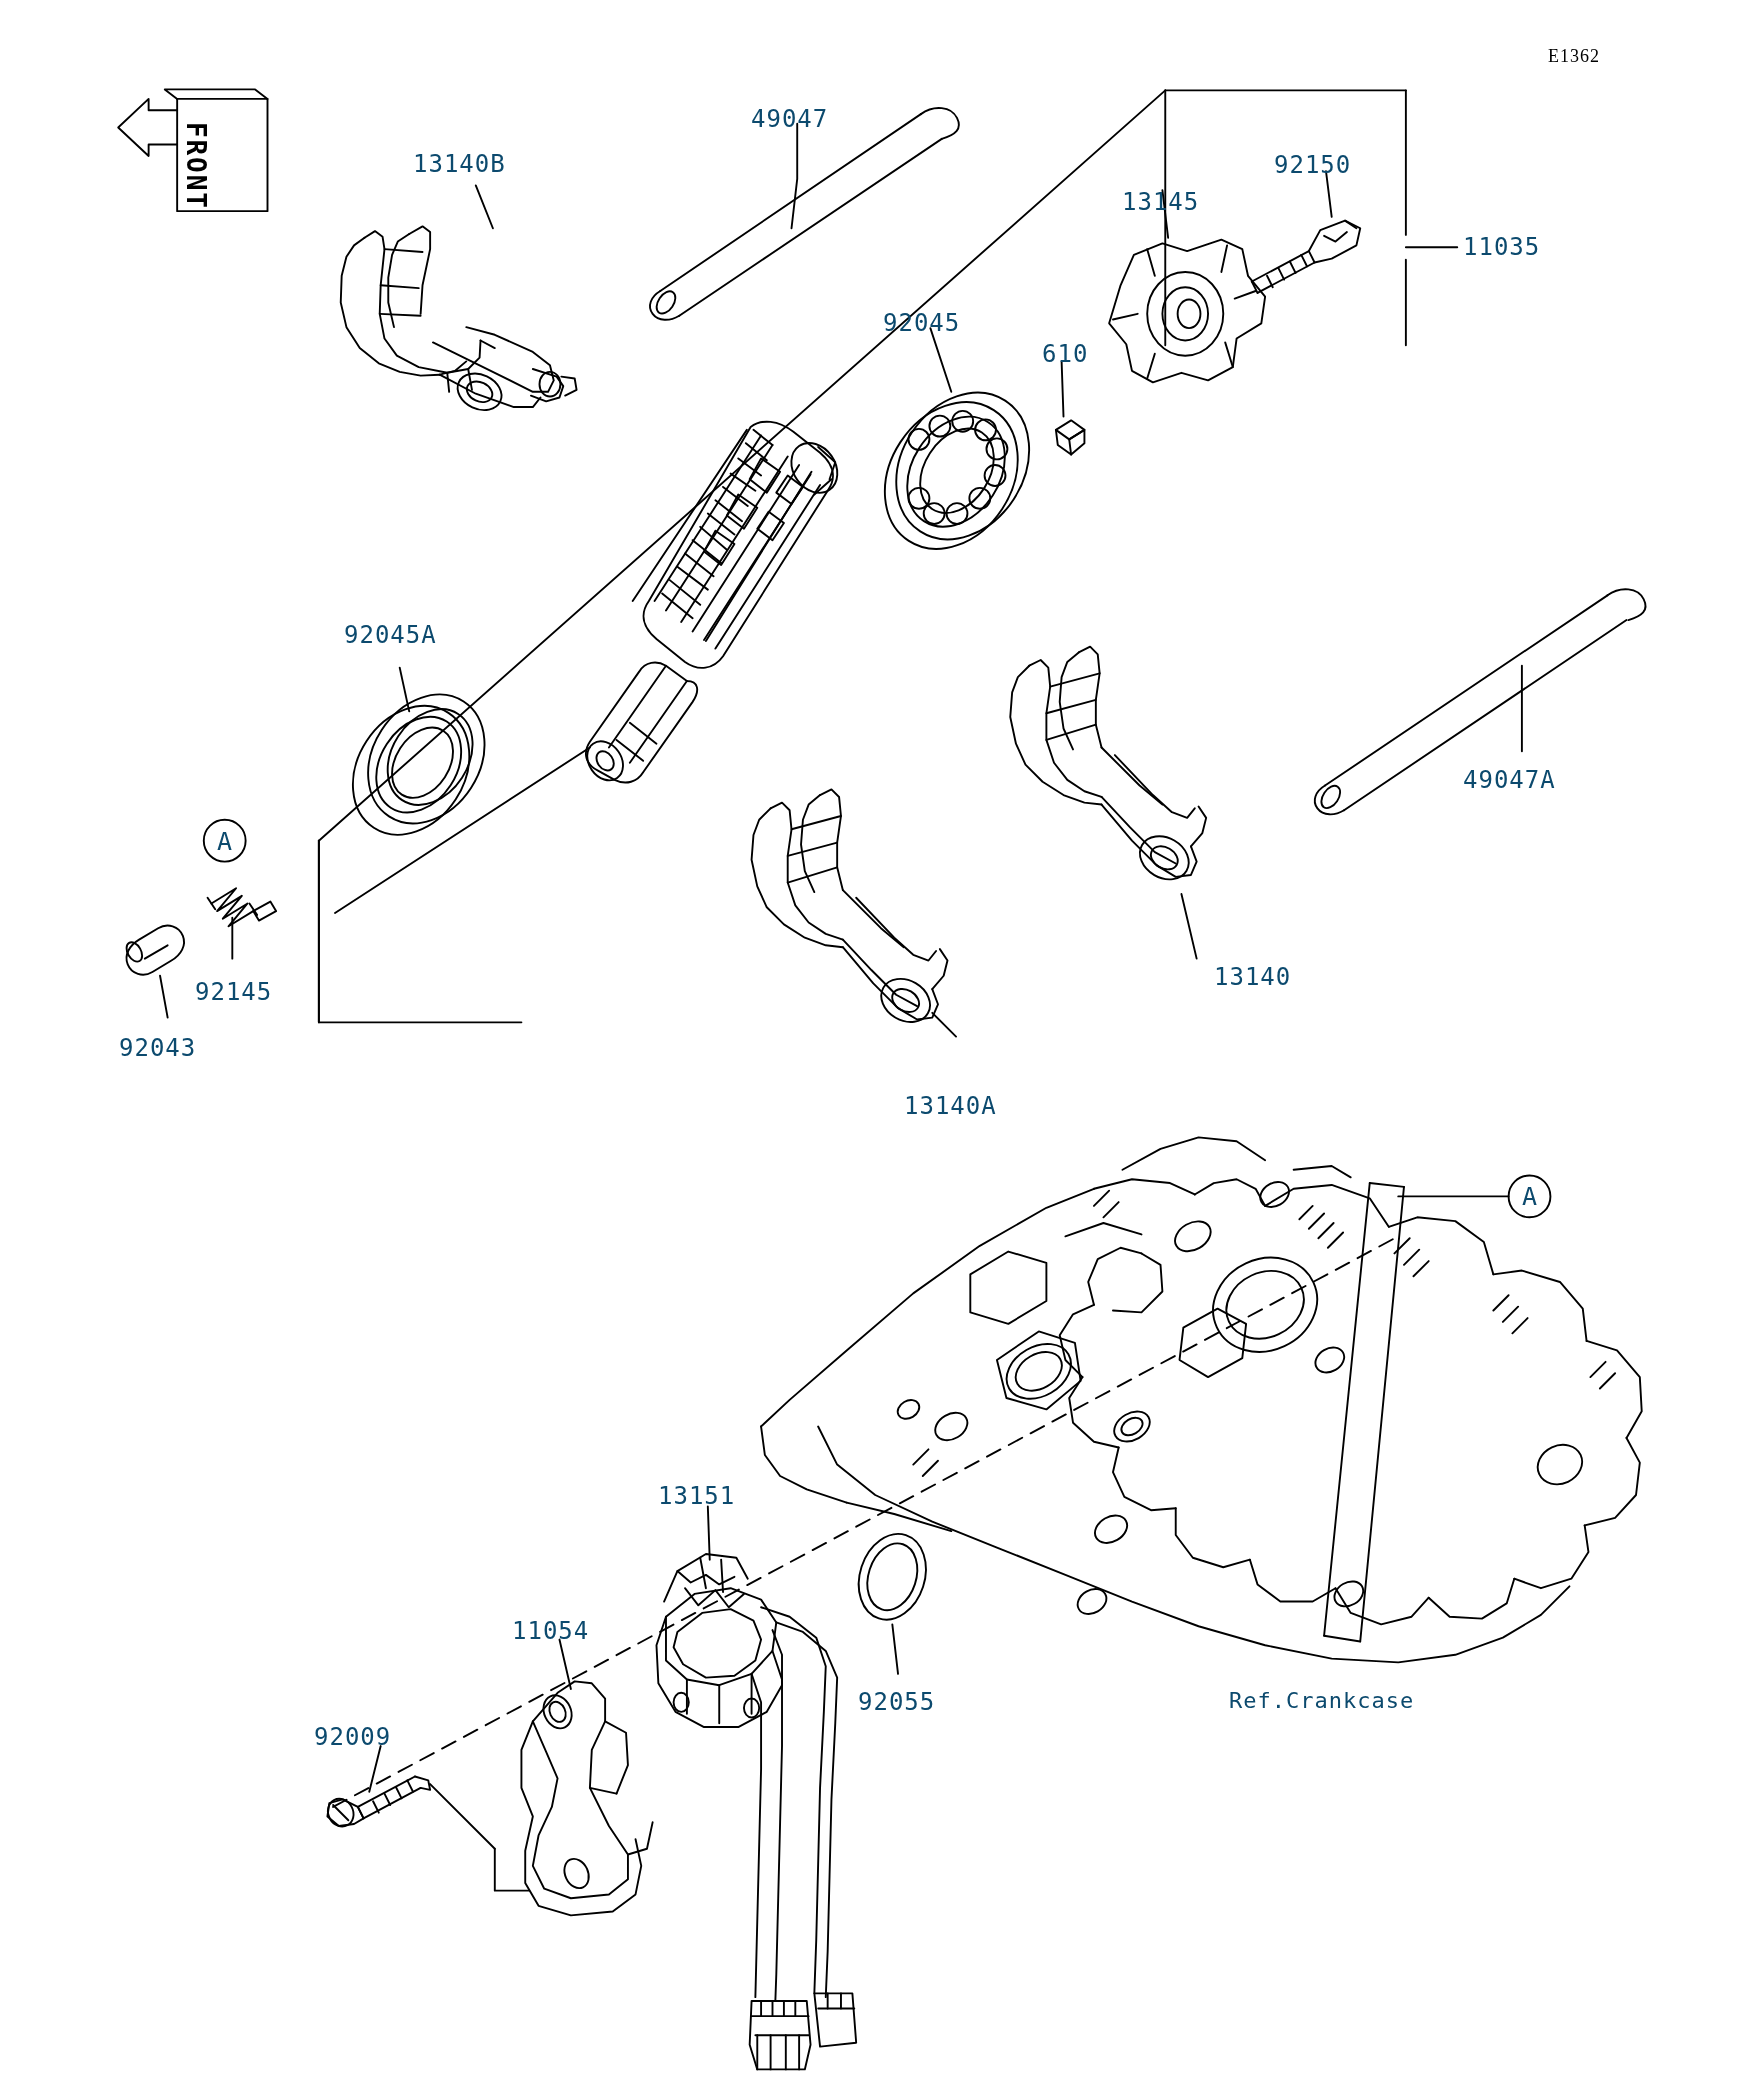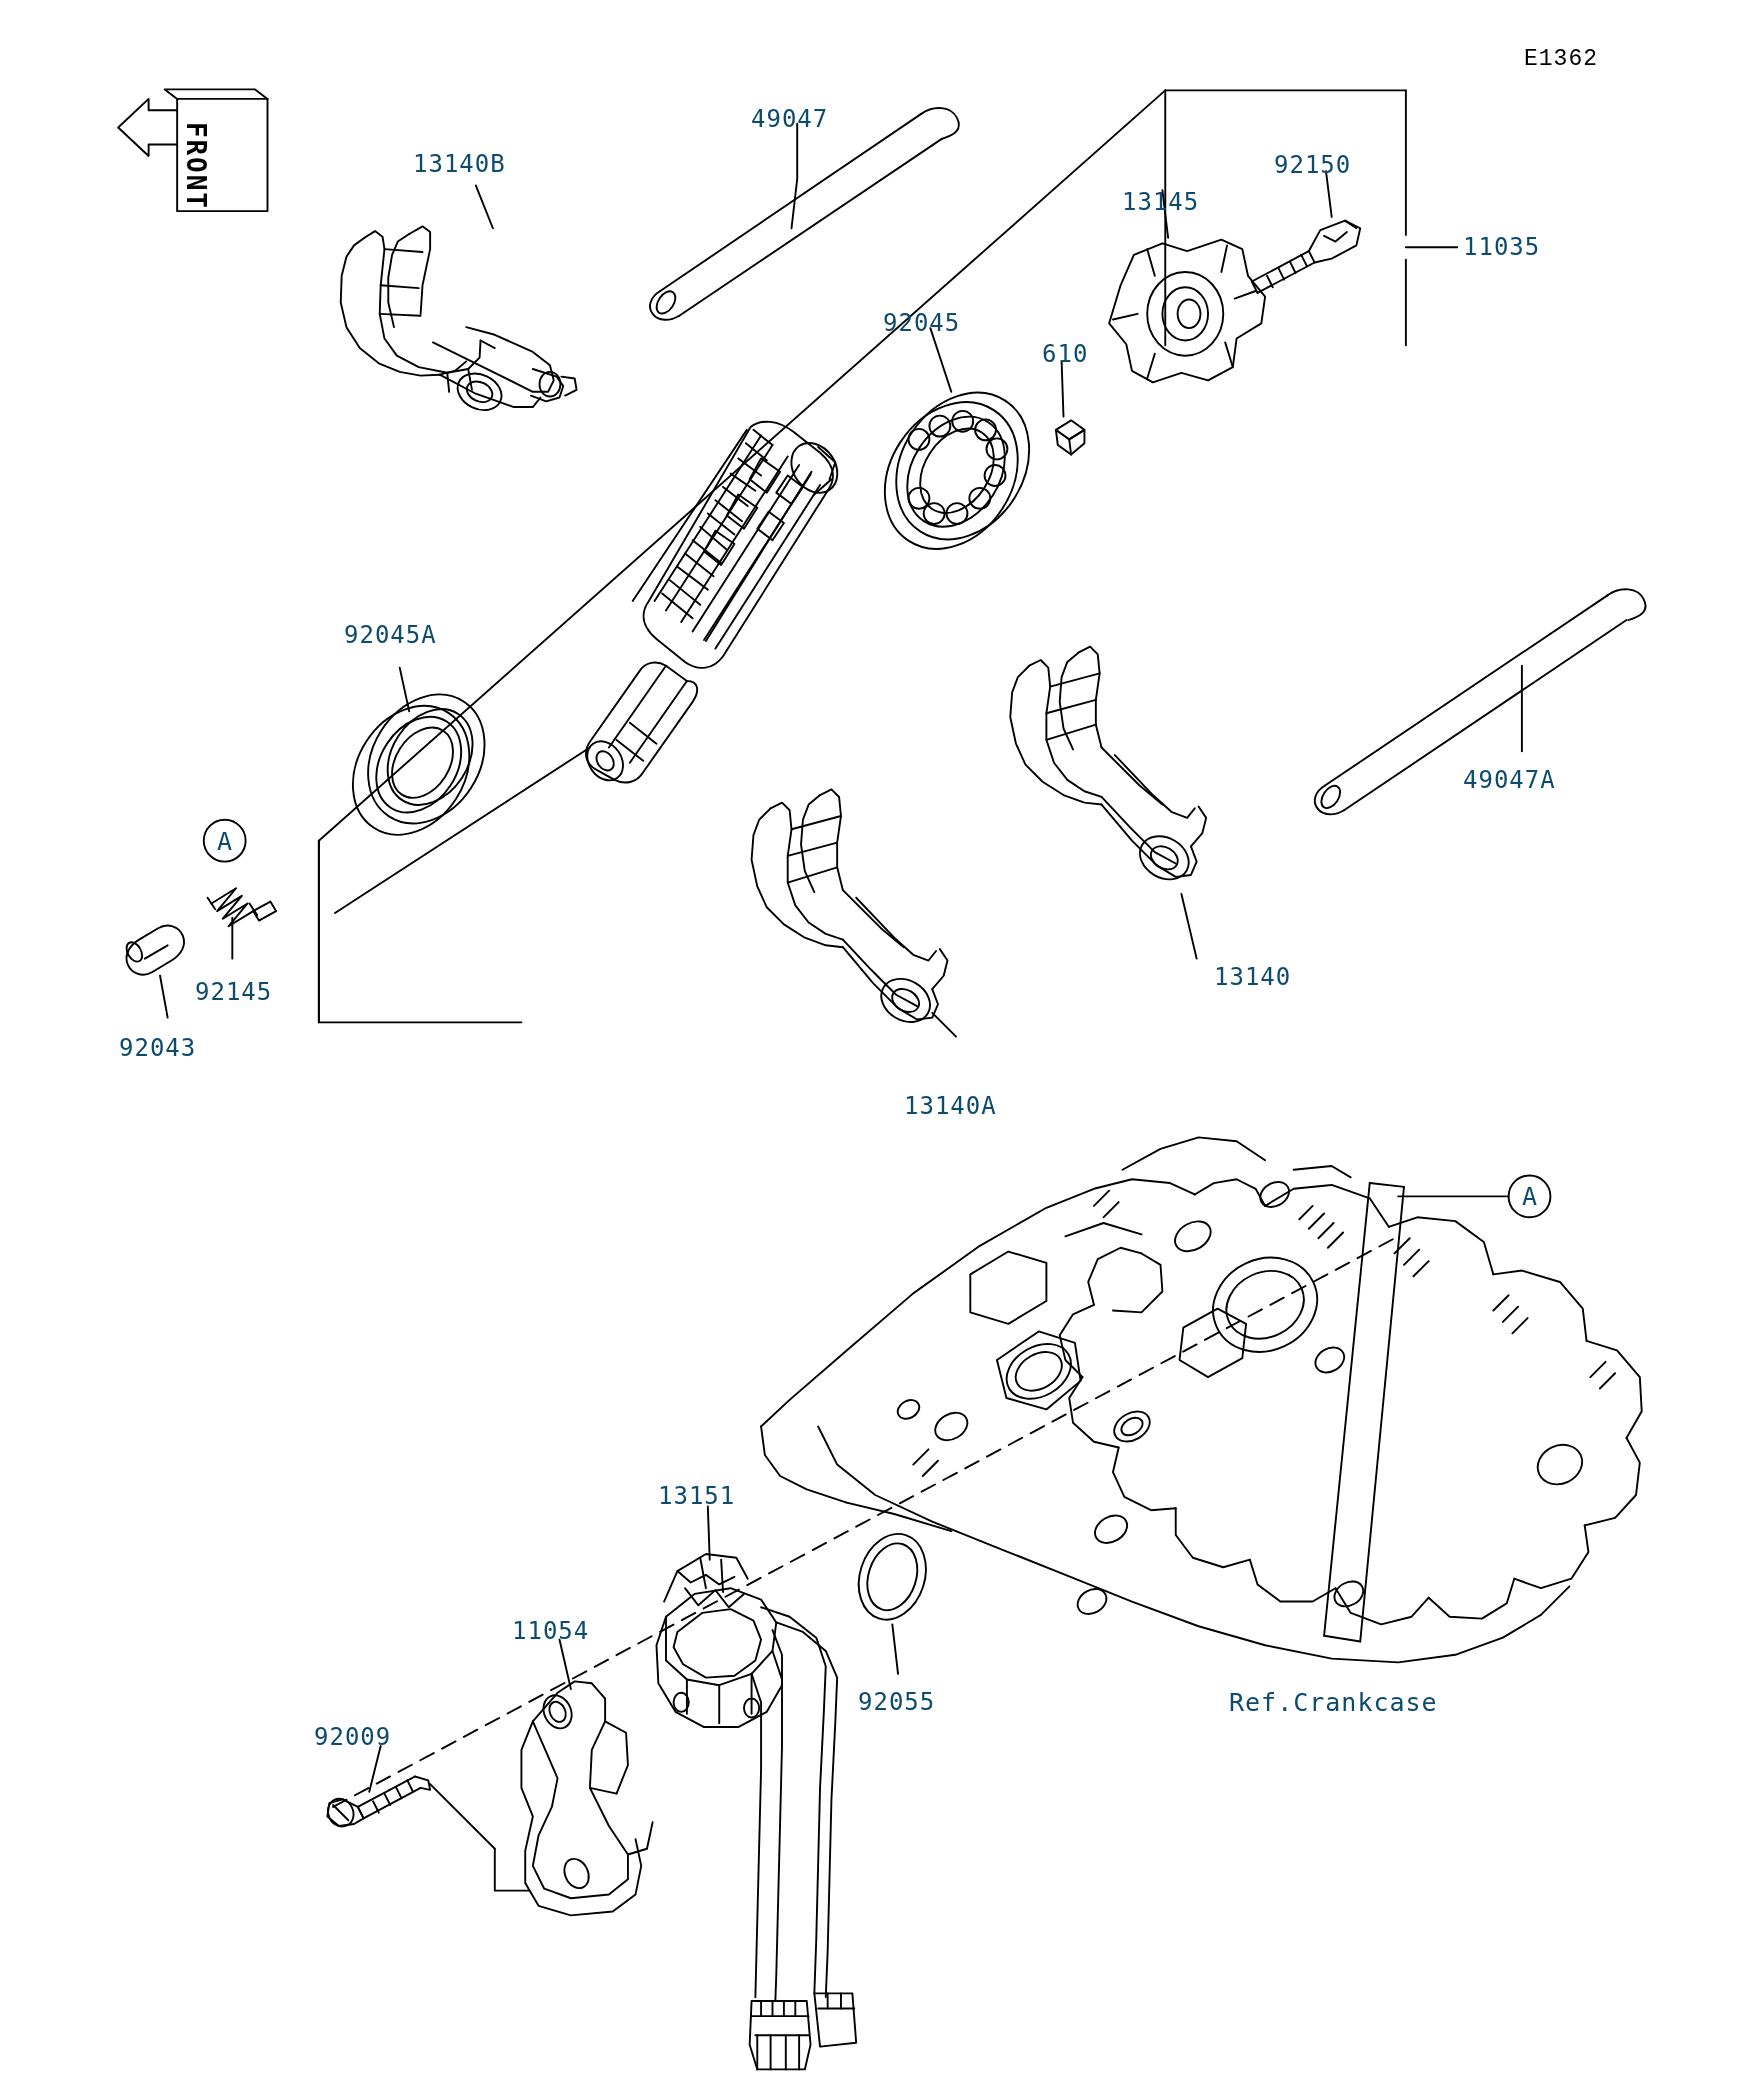--- a/index.html
+++ b/index.html
@@ -1,21 +1,21 @@
 <!DOCTYPE html>
 <html style="font-size:15px"><head>
 <meta charset="utf-8">
 <style>
   html,body{margin:0;padding:0;background:#ffffff;}
   body{width:1739px;height:2097px;position:relative;font-family:"DejaVu Sans Mono",monospace;color:#000;}
   #stage{position:absolute;left:0;top:0;width:1739px;height:2097px;overflow:hidden;}
   svg.art{position:absolute;left:0;top:0;width:1739px;height:2097px;}
   .lbl{position:absolute;font-family:"DejaVu Sans Mono",monospace;font-size:24px;letter-spacing:1px;color:#0c4a6e;white-space:nowrap;}
-  .lbl.big{font-size:25px;}
-  .code{position:absolute;font-family:Liberation Mono, monospace;font-size:23px;letter-spacing:1px;}
+  .lbl.big{font-size:22px;}
+  .code{position:absolute;font-family:Liberation Serif, serif;font-size:18px;letter-spacing:1px;margin-left:24px;}
   .front-text{position:absolute;font-family:"DejaVu Sans Mono",monospace;font-size:26px;font-weight:bold;letter-spacing:1.9px;transform:rotate(90deg);transform-origin:left top;}
 </style>
 </head>
 <body>
 
 <div id="stage">
 
   <svg class="art" viewBox="0 0 1828 2205">
     <g fill="none" stroke="#000" stroke-width="2" stroke-linejoin="round" stroke-linecap="round">
 

